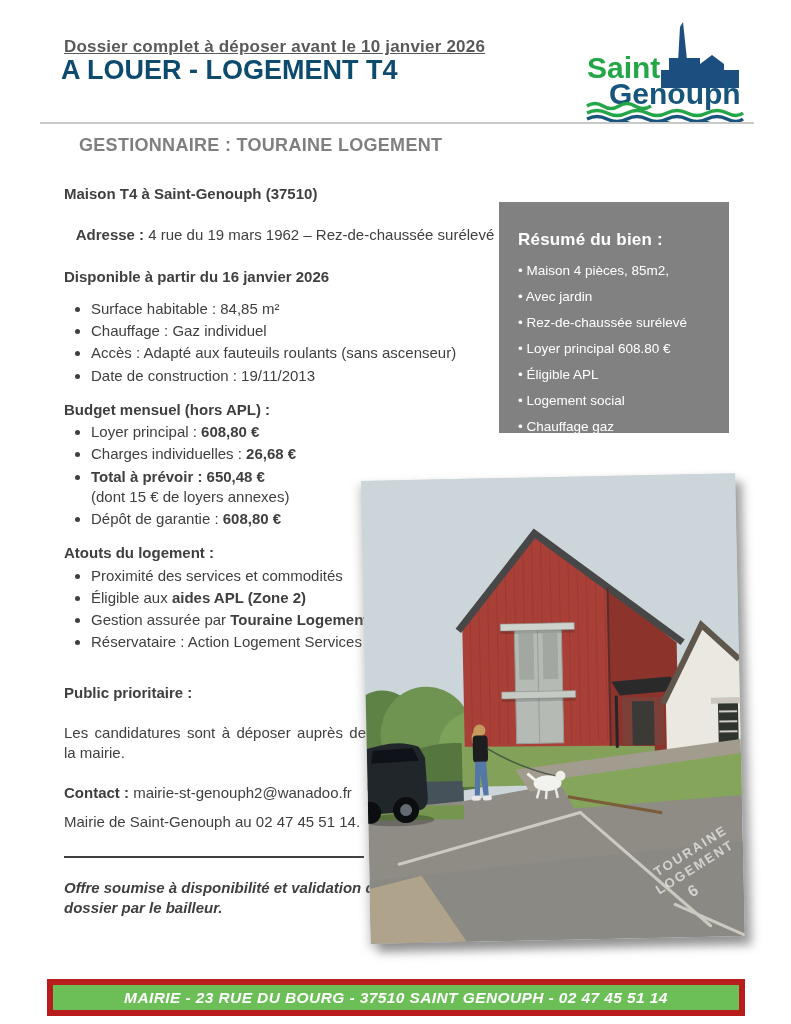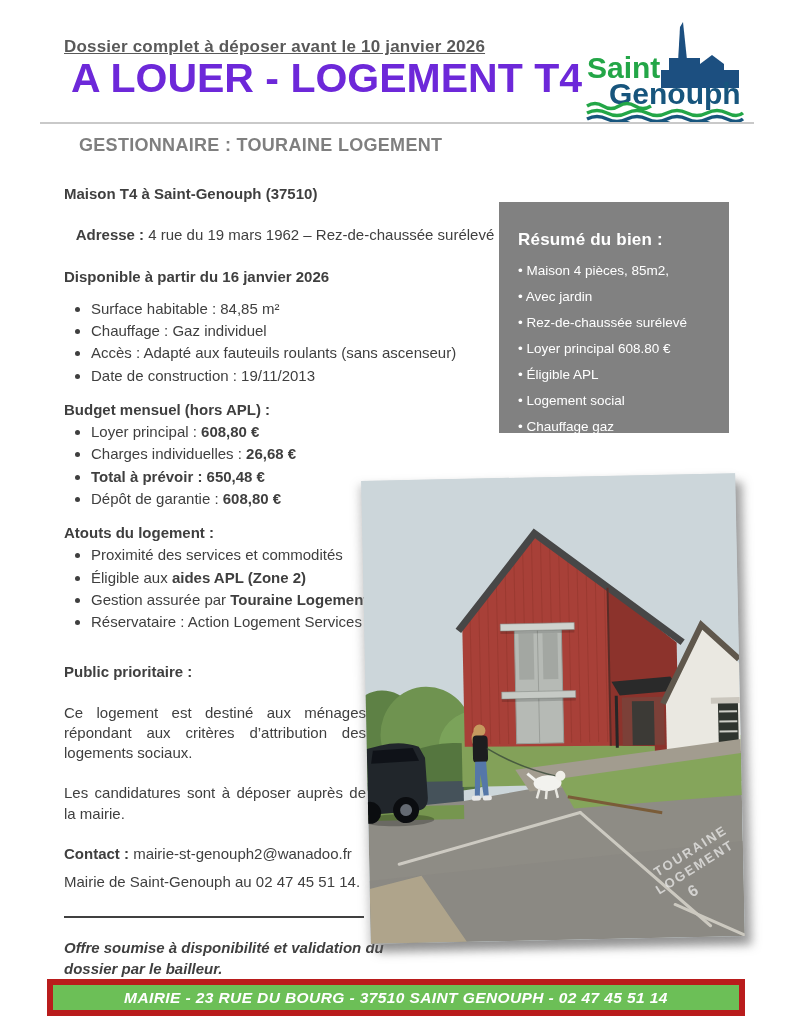--- a/index.html
+++ b/index.html
@@ -4,22 +4,22 @@
 <style>
   html,body{margin:0;padding:0;background:#ffffff;}
   .page{position:relative;width:791px;height:1024px;background:#ffffff;overflow:hidden;
         font-family:"Liberation Sans","DejaVu Sans",sans-serif;color:#3f3f3f;}
 
   .deadline{position:absolute;left:64px;top:37px;font-size:17px;font-weight:bold;
             color:#595959;text-decoration:underline;letter-spacing:.2px;}
 
   .logo{position:absolute;left:585px;top:20px;width:160px;height:104px;}
 
-  .main-title{position:absolute;left:71px;top:55px;font-size:41px;font-weight:bold;
-              color:#6d28d9;letter-spacing:0;}
+  .main-title{position:absolute;left:61px;top:55px;font-size:27px;font-weight:bold;
+              color:#0c4a6e;letter-spacing:0;}
 
   .rule-top{position:absolute;left:40px;top:122px;width:714px;border-top:2px solid #c9c9c9;}
 
   .manager{position:absolute;left:79px;top:135px;font-size:18px;font-weight:bold;
            color:#7f7f7f;letter-spacing:.3px;}
 
   .left-col{position:absolute;left:64px;top:168px;width:442px;font-size:15px;line-height:1.35;}
   .left-col h2{margin:0 0 30px 0;font-size:28px;font-weight:400;color:#3fae49;}
   .p-prop{font-weight:bold;margin:16px 0 21px 0;}
   .p-addr{margin:0 0 21px 0;text-align:center;}
@@ -92,34 +92,33 @@
       <li>Surface habitable : 84,85 m²</li>
       <li>Chauffage : Gaz individuel</li>
       <li>Accès : Adapté aux fauteuils roulants (sans ascenseur)</li>
       <li>Date de construction : 19/11/2013</li>
     </ul>
 
     <div class="sec-h">Budget mensuel (hors APL) :</div>
     <ul class="blist">
       <li><span>Loyer principal : </span><b>608,80 €</b></li>
       <li><span>Charges individuelles : </span><b>26,68 €</b></li>
-      <li><b>Total à prévoir : 650,48 €</b></li>
+      <li><b>Total à prévoir : 650,48 €</b><div class="subline">(dont 15 € de loyers annexes)</div></li>
       <li><span>Dépôt de garantie : </span><b>608,80 €</b></li>
     </ul>
 
     <div class="sec-h">Atouts du logement :</div>
     <ul class="blist">
       <li><span>Proximité des services et commodités</span><b></b></li>
       <li><span>Éligible aux </span><b>aides APL (Zone 2)</b></li>
       <li><span>Gestion assurée par </span><b>Touraine Logement</b></li>
       <li><span>Réservataire : Action Logement Services</span><b></b></li>
     </ul>
 
     <div class="public-h">Public prioritaire :</div>
-    <p class="jpara">Ce logement est destiné aux ménages répondant aux critères d’attribution des logements sociaux.</p>
     <p class="jpara">Les candidatures sont à déposer auprès de la mairie.</p>
     <p class="p-contact"><b>Contact :</b><span> mairie-st-genouph2@wanadoo.fr</span></p>
     <p class="p-phone">Mairie de Saint-Genouph au 02 47 45 51 14.</p>
 
     <hr class="rule-left">
     <p class="disclaimer">Offre soumise à disponibilité et validation du dossier par le bailleur.</p>
   </div>
 
   <div class="summary-box">
     <h3>Résumé du bien :</h3>

